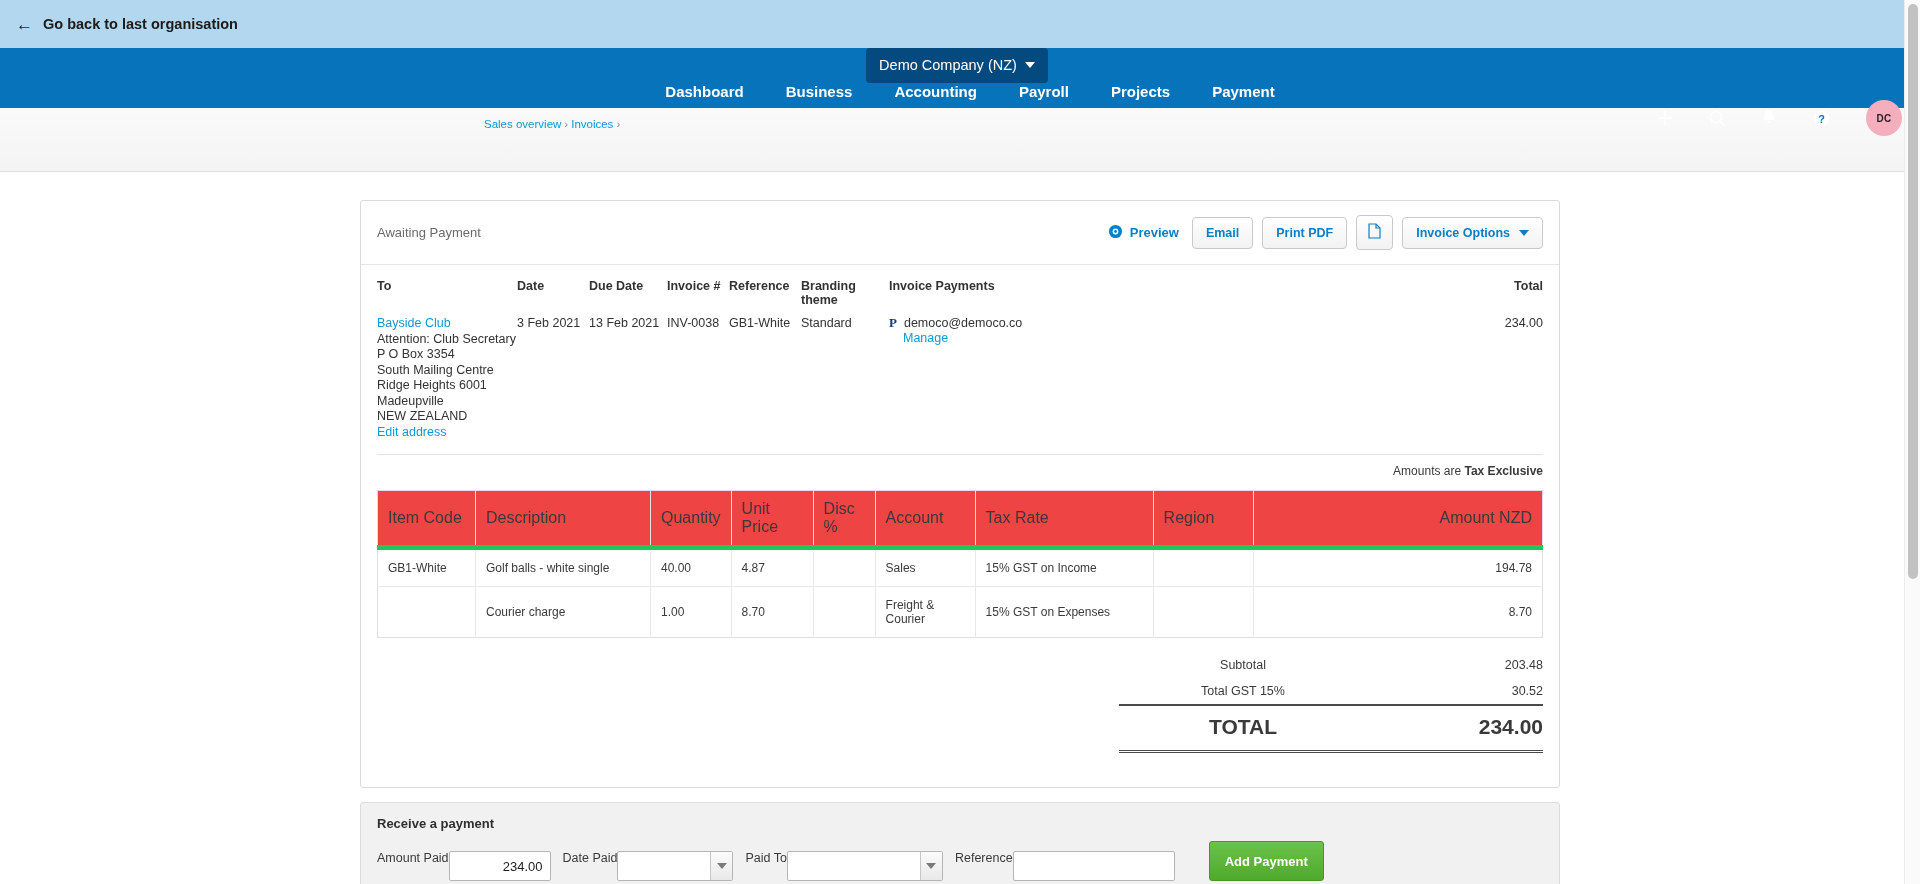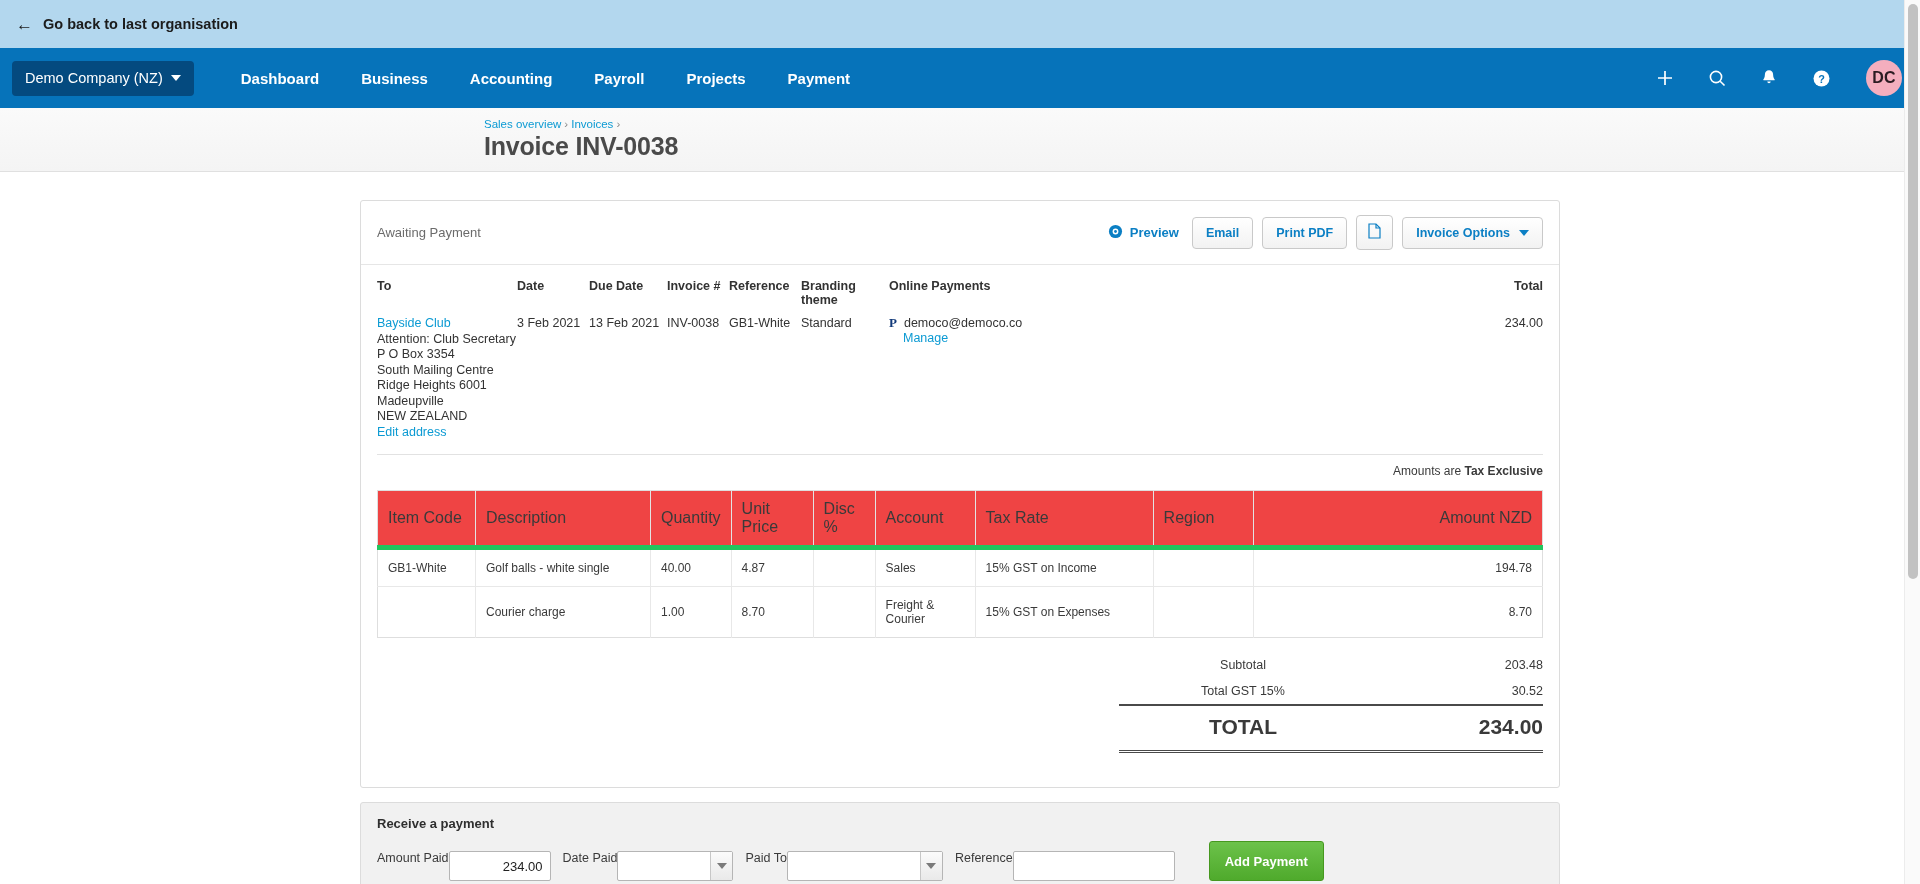--- a/index.html
+++ b/index.html
@@ -26,20 +26,21 @@
   }
   .back-arrow { font-size: 17px; line-height: 1; display:inline-block; }
 
   
   .navbar {
     height: 60px;
     background: #0673ba;
     display: flex; align-items: center;
     padding: 0 18px 0 12px;
     position: relative;
+    flex-direction: column;
   }
   .org-btn {
     background: #044a7f;
     color: #ffffff;
     font-size: 14.5px;
     padding: 9px 13px 10px 13px;
     border-radius: 4px;
     display: flex; align-items: center; gap: 8px;
     cursor: pointer;
     white-space: nowrap;
@@ -61,21 +62,21 @@
   }
   .nav-icon {
     color: #ffffff; cursor: pointer;
     display: flex; align-items: center; justify-content: center;
     width: 22px; height: 22px;
   }
   .avatar {
     width: 36px; height: 36px; border-radius: 50%;
     background: #f4aebe; color: #2b1b22;
     display: flex; align-items: center; justify-content: center;
-    font-size: 16px; font-weight: bold; letter-spacing: .3px;
+    font-size: 10px; font-weight: bold; letter-spacing: .3px;
     cursor: pointer; margin-left: 4px;
   }
 
   
   .page-header {
     background: linear-gradient(#fafafa, #f4f4f4);
     border-bottom: 1px solid #e0e0e0;
     height: 64px;
     padding-left: 484px;
     padding-top: 10px;
@@ -299,21 +300,20 @@
         </svg>
     </div>
     <div class="avatar">DC</div>
   </div>
 </div>
 
 <div class="page-header">
   <div class="breadcrumb">
     <a>Sales overview</a><span class="sep">›</span><a>Invoices</a><span class="sep">›</span>
   </div>
-  <div class="page-title">Invoice INV-0038</div>
 </div>
 
 <div class="content">
 
   <div class="card">
 
     <div class="card-head">
       <div class="status-text">Awaiting Payment</div>
       <div class="head-actions">
         <div class="preview-link">
@@ -346,21 +346,21 @@
     <div class="meta-wrap">
       <table class="meta-table">
         <tbody>
             <tr>
           <th style="width:140px">To</th>
           <th style="width:72px">Date</th>
           <th style="width:78px">Due Date</th>
           <th style="width:62px">Invoice #</th>
           <th style="width:72px">Reference</th>
           <th style="width:88px">Branding theme</th>
-          <th>Online Payments</th>
+          <th>Invoice Payments</th>
           <th class="right" style="width:100px">Total</th>
         </tr>
         <tr>
           <td>
             <div class="addr-line"><a class="link">Bayside Club</a></div>
             <div class="addr-line">Attention: Club Secretary</div>
             <div class="addr-line">P O Box 3354</div>
             <div class="addr-line">South Mailing Centre</div>
             <div class="addr-line">Ridge Heights 6001</div>
             <div class="addr-line">Madeupville</div>

